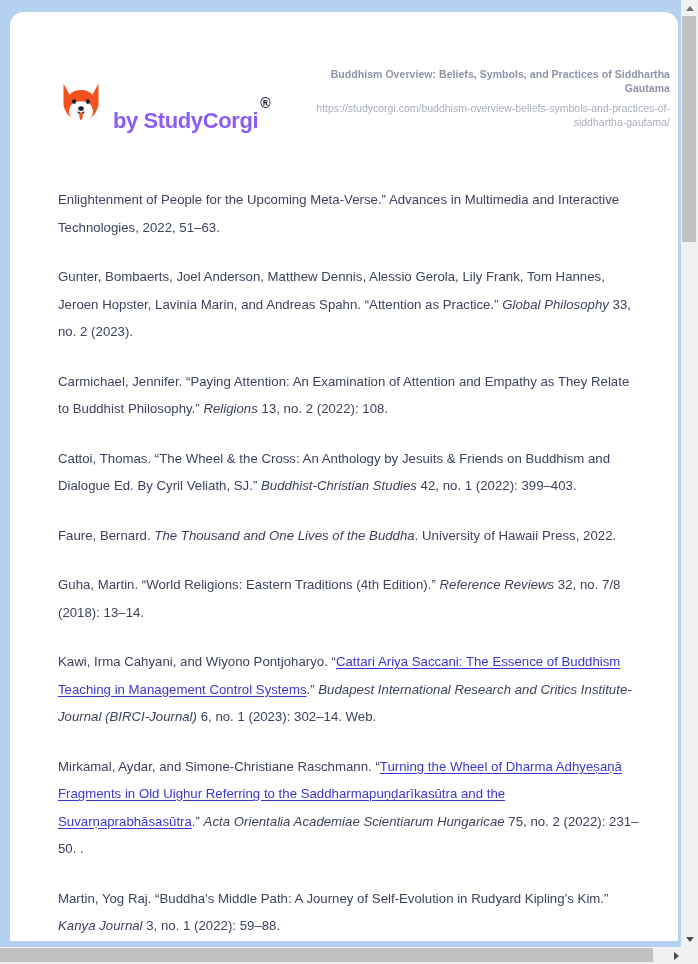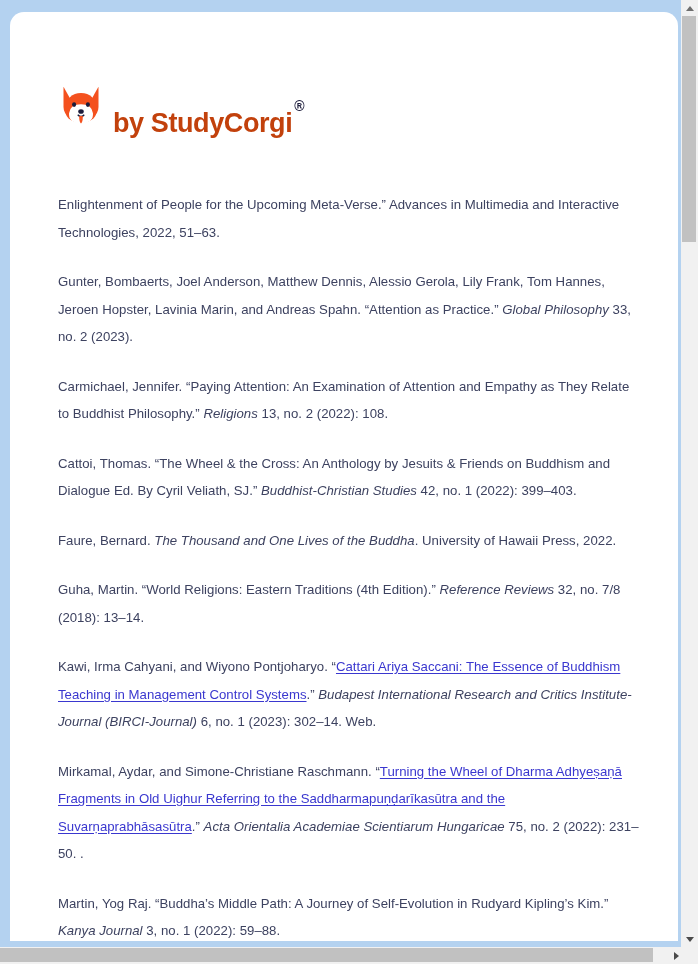--- a/index.html
+++ b/index.html
@@ -51,23 +51,23 @@
   }
 
   .corgi-logo {
     width: 46px;
     height: 46px;
     flex: 0 0 auto;
     display: block;
   }
 
   .brand-text {
-    font-size: 27px;
+    font-size: 22px;
     font-weight: bold;
-    color: #c2410c;
+    color: #8b5cf6;
     letter-spacing: -0.4px;
     margin-left: 9px;
     white-space: nowrap;
     font-family: "Liberation Sans", sans-serif;
     margin-top: 36px;
   }
 
   .brand-reg {
     font-size: 14px;
     font-weight: bold;
@@ -228,20 +228,24 @@
             <ellipse cx="35" cy="47" rx="4.4" ry="5.2" fill="#1b1b3a"></ellipse>
             <ellipse cx="65" cy="47" rx="4.4" ry="5.2" fill="#1b1b3a"></ellipse>
             <ellipse cx="50" cy="62" rx="6" ry="5" fill="#1b1b3a"></ellipse>
             <path d="M44 70 Q50 76 56 70" stroke="#1b1b3a" stroke-width="3.4" fill="none" stroke-linecap="round"></path>
             <path d="M46 72 Q46 86 50 88 Q54 86 54 72 Z" fill="#f4511e"></path>
           </svg>
           <span class="brand-text">by StudyCorgi</span>
             <span class="brand-reg">®</span>
         </div>
 
+        <div class="header-meta">
+          <div class="header-title">Buddhism Overview: Beliefs, Symbols, and Practices of Siddhartha Gautama</div>
+          <div class="header-url">https://studycorgi.com/buddhism-overview-beliefs-symbols-and-practices-of-siddhartha-gautama/</div>
+        </div>
 
       </div>
 
       <div class="doc-body" id="reference-list">
           <p class="ref"><span>Enlightenment of People for the Upcoming Meta-Verse.” Advances in Multimedia and Interactive Technologies, 2022, 51–63.</span></p>
           <p class="ref"><span>Gunter, Bombaerts, Joel Anderson, Matthew Dennis, Alessio Gerola, Lily Frank, Tom Hannes, Jeroen Hopster, Lavinia Marin, and Andreas Spahn. “Attention as Practice.” </span><em>Global Philosophy</em><span> 33, no. 2 (2023).</span></p>
           <p class="ref"><span>Carmichael, Jennifer. “Paying Attention: An Examination of Attention and Empathy as They Relate to Buddhist Philosophy.” </span><em>Religions</em><span> 13, no. 2 (2022): 108.</span></p>
           <p class="ref"><span>Cattoi, Thomas. “The Wheel &amp; the Cross: An Anthology by Jesuits &amp; Friends on Buddhism and Dialogue Ed. By Cyril Veliath, SJ.” </span><em>Buddhist-Christian Studies</em><span> 42, no. 1 (2022): 399–403.</span></p>
           <p class="ref"><span>Faure, Bernard. </span><em>The Thousand and One Lives of the Buddha</em><span>. University of Hawaii Press, 2022.</span></p>
           <p class="ref"><span>Guha, Martin. “World Religions: Eastern Traditions (4th Edition).” </span><em>Reference Reviews</em><span> 32, no. 7/8 (2018): 13–14.</span></p>

